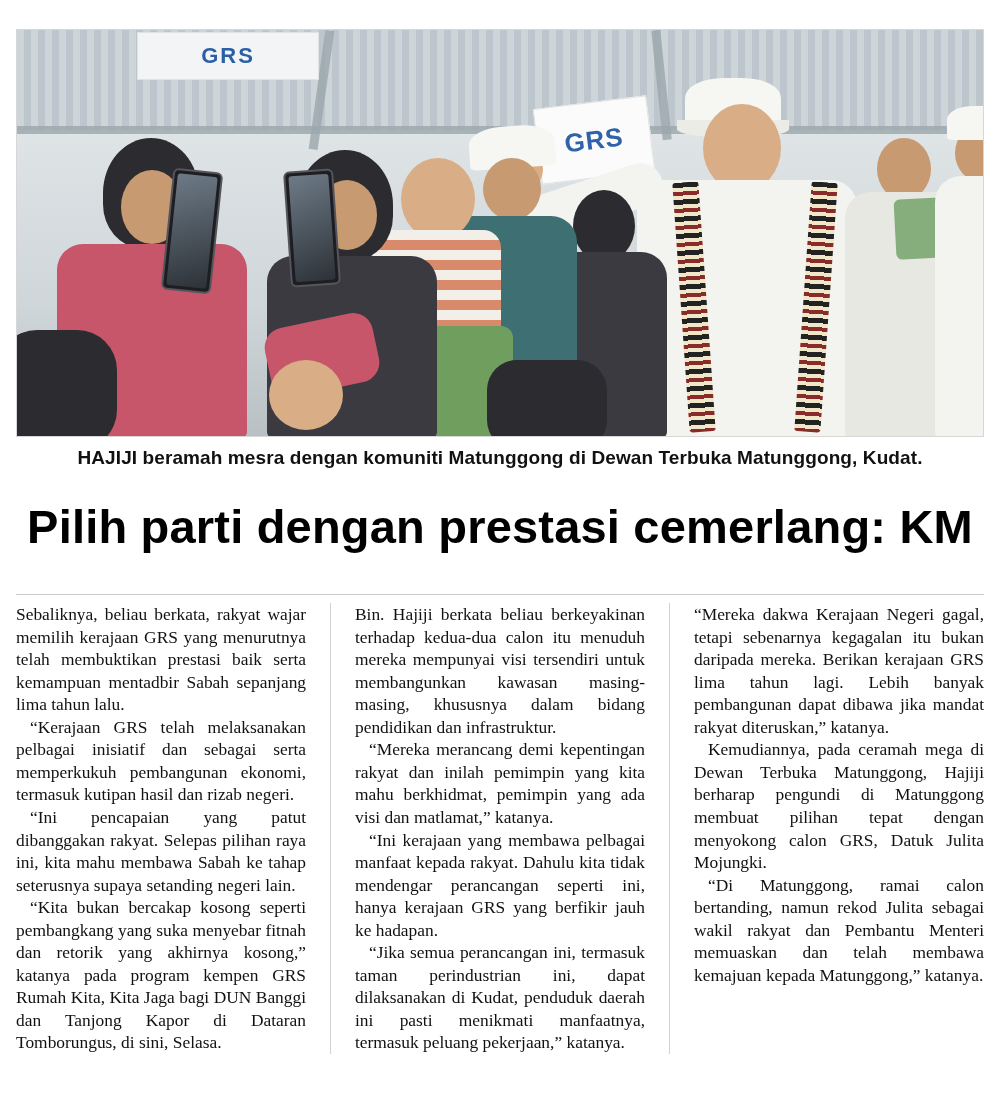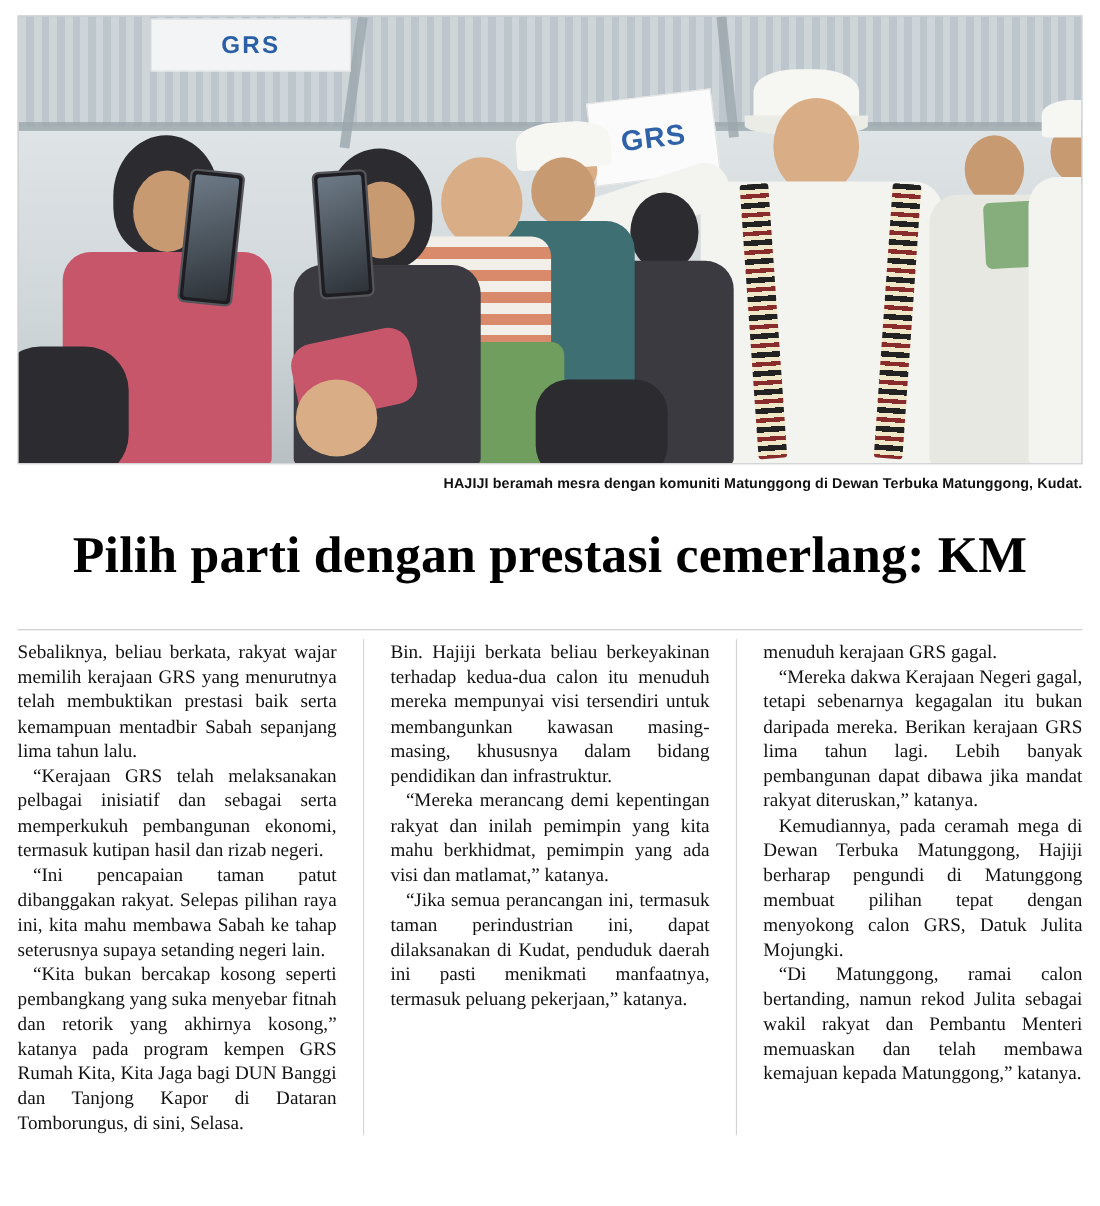--- a/index.html
+++ b/index.html
@@ -12,21 +12,21 @@
     height: 1096px;
     font-family: "Liberation Serif", serif;
     color: #111;
     overflow: hidden;
   }
   .page {
     width: 1000px;
     height: 1096px;
     position: relative;
     box-sizing: border-box;
-    padding: 14px 16px 0 16px;
+    padding: 29px 16px 0 16px;
   }
 
   
   .photo-wrap {
     width: 968px;
     height: 408px;
     position: relative;
     overflow: hidden;
     background: #b9c3cb;
     border: 1px solid #d7d7d7;
@@ -104,34 +104,34 @@
     position: absolute; background: #1d1d22; border: 2px solid #55555c; border-radius: 6px;
   }
   .phone::after {
     content: ""; position: absolute; inset: 3px; background: linear-gradient(160deg,#6d7a86,#2d3238);
     border-radius: 3px;
   }
 
   
   .caption {
     width: 968px;
-    text-align: right;
+    text-align: center;
     font-family: "Liberation Sans", sans-serif;
     font-weight: bold;
-    font-size: 13px;
+    font-size: 19px;
     color: #111;
     padding: 10px 0 4px 0;
     letter-spacing: .1px;
   }
 
   
   .headline {
     width: 968px;
     text-align: center;
-    font-family: Liberation Serif, serif;
+    font-family: Liberation Sans, sans-serif;
     font-size: 47px;
     line-height: 1.08;
     letter-spacing: .2px;
     padding: 6px 0 10px 0;
     color: #000;
     margin-top: 23px;
   }
 
   .rule {
     width: 968px;
@@ -238,34 +238,34 @@
   <div class="caption">HAJIJI beramah mesra dengan komuniti Matunggong di Dewan Terbuka Matunggong, Kudat.</div>
 
   <h1 class="headline">Pilih parti dengan prestasi cemerlang: KM</h1>
 
   <div class="rule"></div>
 
   <div class="columns">
     <div class="col">
       <p>Sebaliknya, beliau berkata, rakyat wajar memilih kerajaan GRS yang menurutnya telah membuktikan prestasi baik serta kemampuan mentadbir Sabah sepanjang lima tahun lalu.</p>
       <p>“Kerajaan GRS telah melaksanakan pelbagai inisiatif dan sebagai serta memperkukuh pembangunan ekonomi, termasuk kutipan hasil dan rizab negeri.</p>
-      <p>“Ini pencapaian taman patut dibanggakan rakyat. Selepas pilihan raya ini, kita mahu membawa Sabah ke tahap seterusnya supaya setanding negeri lain.</p>
+      <p>“Ini pencapaian yang patut dibanggakan rakyat. Selepas pilihan raya ini, kita mahu membawa Sabah ke tahap seterusnya supaya setanding negeri lain.</p>
       <p>“Kita bukan bercakap kosong seperti pembangkang yang suka menyebar fitnah dan retorik yang akhirnya kosong,” katanya pada program kempen GRS Rumah Kita, Kita Jaga bagi DUN Banggi dan Tanjong Kapor di Dataran Tomborungus, di sini, Selasa.</p>
 
     </div>
     <div class="colsep"></div>
     <div class="col">
       <p>Bin. Hajiji berkata beliau berkeyakinan terhadap kedua-dua calon itu menuduh mereka mempunyai visi tersendiri untuk membangunkan kawasan masing-masing, khususnya dalam bidang pendidikan dan infrastruktur.</p>
       <p>“Mereka merancang demi kepentingan rakyat dan inilah pemimpin yang kita mahu berkhidmat, pemimpin yang ada visi dan matlamat,” katanya.</p>
+      <p>“Ini kerajaan yang membawa pelbagai manfaat kepada rakyat. Dahulu kita tidak mendengar perancangan seperti ini, hanya kerajaan GRS yang berfikir jauh ke hadapan.</p>
       <p>“Jika semua perancangan ini, termasuk taman perindustrian ini, dapat dilaksanakan di Kudat, penduduk daerah ini pasti menikmati manfaatnya, termasuk peluang pekerjaan,” katanya.</p>
 
     </div>
     <div class="colsep"></div>
     <div class="col">
-      <p>menuduh kerajaan GRS gagal.</p>
       <p>“Mereka dakwa Kerajaan Negeri gagal, tetapi sebenarnya kegagalan itu bukan daripada mereka. Berikan kerajaan GRS lima tahun lagi. Lebih banyak pembangunan dapat dibawa jika mandat rakyat diteruskan,” katanya.</p>
       <p>Kemudiannya, pada ceramah mega di Dewan Terbuka Matunggong, Hajiji berharap pengundi di Matunggong membuat pilihan tepat dengan menyokong calon GRS, Datuk Julita Mojungki.</p>
       <p>“Di Matunggong, ramai calon bertanding, namun rekod Julita sebagai wakil rakyat dan Pembantu Menteri memuaskan dan telah membawa kemajuan kepada Matunggong,” katanya.</p>
 
     </div>
   </div>
 
 </div>
 
 </body></html>

